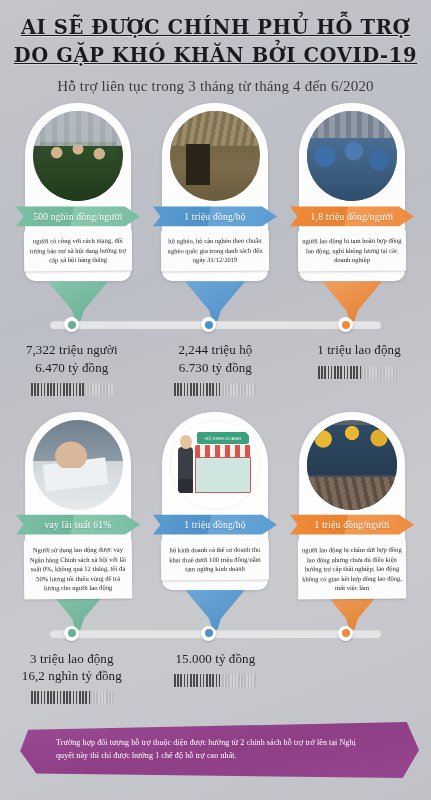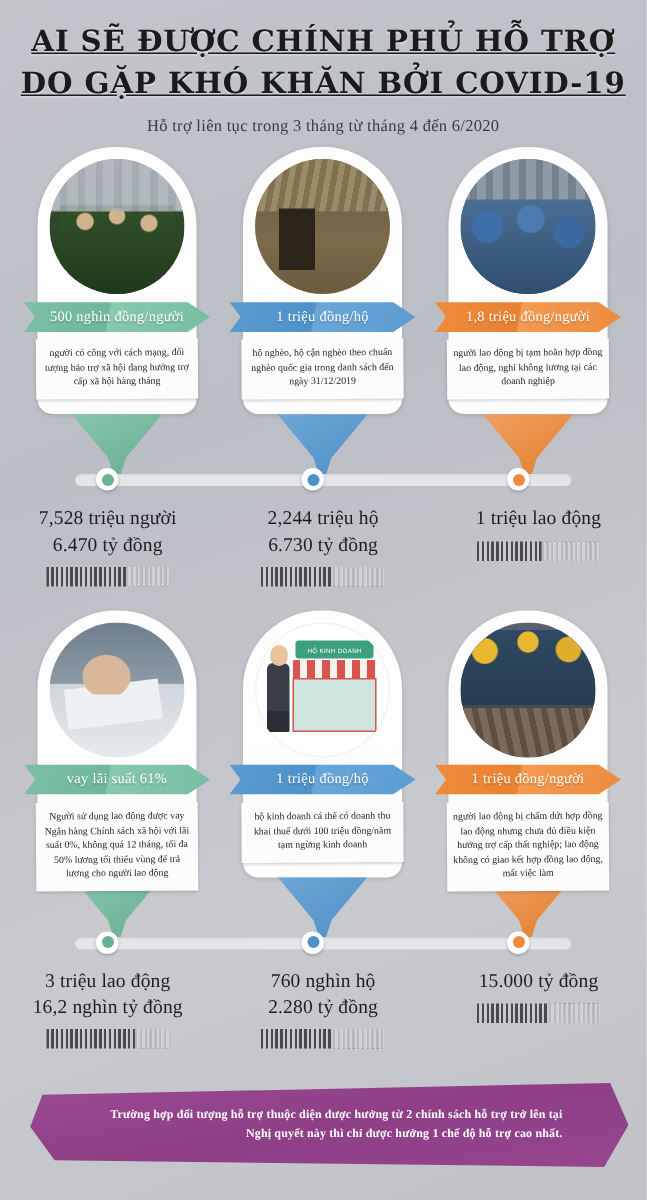--- a/index.html
+++ b/index.html
@@ -18,21 +18,21 @@
     font-weight: 700;
     font-size: 19.5px;
     letter-spacing: 0.6px;
     color: #1b1b1d;
     line-height: 1.42;
     text-shadow: 0 1px 0 rgba(255,255,255,.35);
     text-decoration: underline;
   }
   .subtitle {
     margin-top: 9px;
-    font-size: 11px;
+    font-size: 15px;
     color: #3a3a3e;
     letter-spacing: .2px;
   }
 
   
   .row { position: relative; height: 215px; }
   .row.row1 { margin-top: 8px; }
   .row.row2 { margin-top: 16px; }
 
   .card {
@@ -253,24 +253,23 @@
     height: 56px;
     background: linear-gradient(170deg,#9b4a93 0%,#8e3f86 50%,#96458e 100%);
     clip-path: polygon(4% 14%, 97% 0%, 100% 50%, 96% 100%, 6% 92%, 2% 52%);
     display: flex; align-items: center; justify-content: center;
     filter: drop-shadow(0 2px 3px rgba(70,50,70,.3));
   }
   .footer p {
     color: #ffffff;
     font-size: 8px;
     line-height: 1.6;
-    text-align: right;
+    text-align: left;
     padding: 0 44px;
     letter-spacing: .1px;
-    font-weight: bold;
   }
 </style>
 </head>
 <body>
 
 <div class="page">
 
   <div class="header">
     <div class="title-line">AI SẼ ĐƯỢC CHÍNH PHỦ HỖ TRỢ</div>
     <div class="title-line">DO GẶP KHÓ KHĂN BỞI COVID-19</div>
@@ -322,21 +321,21 @@
     <div class="dot d2">
         <i></i>
       </div>
     <div class="dot d3">
         <i></i>
       </div>
   </div>
 
   <div class="stats">
     <div class="stat">
-      <div class="l1">7,528 triệu người</div>
+      <div class="l1">7,322 triệu người</div>
       <div class="l2">6.470 tỷ đồng</div>
       <div class="barcode p65"></div>
     </div>
     <div class="stat">
       <div class="l1">2,244 triệu hộ</div>
       <div class="l2">6.730 tỷ đồng</div>
       <div class="barcode p58"></div>
     </div>
     <div class="stat">
       <div class="l1">1 triệu lao động</div>
@@ -397,25 +396,20 @@
       </div>
   </div>
 
   <div class="stats">
     <div class="stat">
       <div class="l1">3 triệu lao động</div>
       <div class="l2">16,2 nghìn tỷ đồng</div>
       <div class="barcode p72"></div>
     </div>
     <div class="stat">
-      <div class="l1">760 nghìn hộ</div>
-      <div class="l2">2.280 tỷ đồng</div>
-      <div class="barcode p58"></div>
-    </div>
-    <div class="stat">
       <div class="l2">15.000 tỷ đồng</div>
       <div class="barcode p58"></div>
     </div>
   </div>
 
   <div class="footer-wrap">
     <div class="footer">
       <p>Trường hợp đối tượng hỗ trợ thuộc diện được hưởng từ 2 chính sách hỗ trợ trở lên tại Nghị quyết này thì chỉ được hưởng 1 chế độ hỗ trợ cao nhất.</p>
     </div>
   </div>

